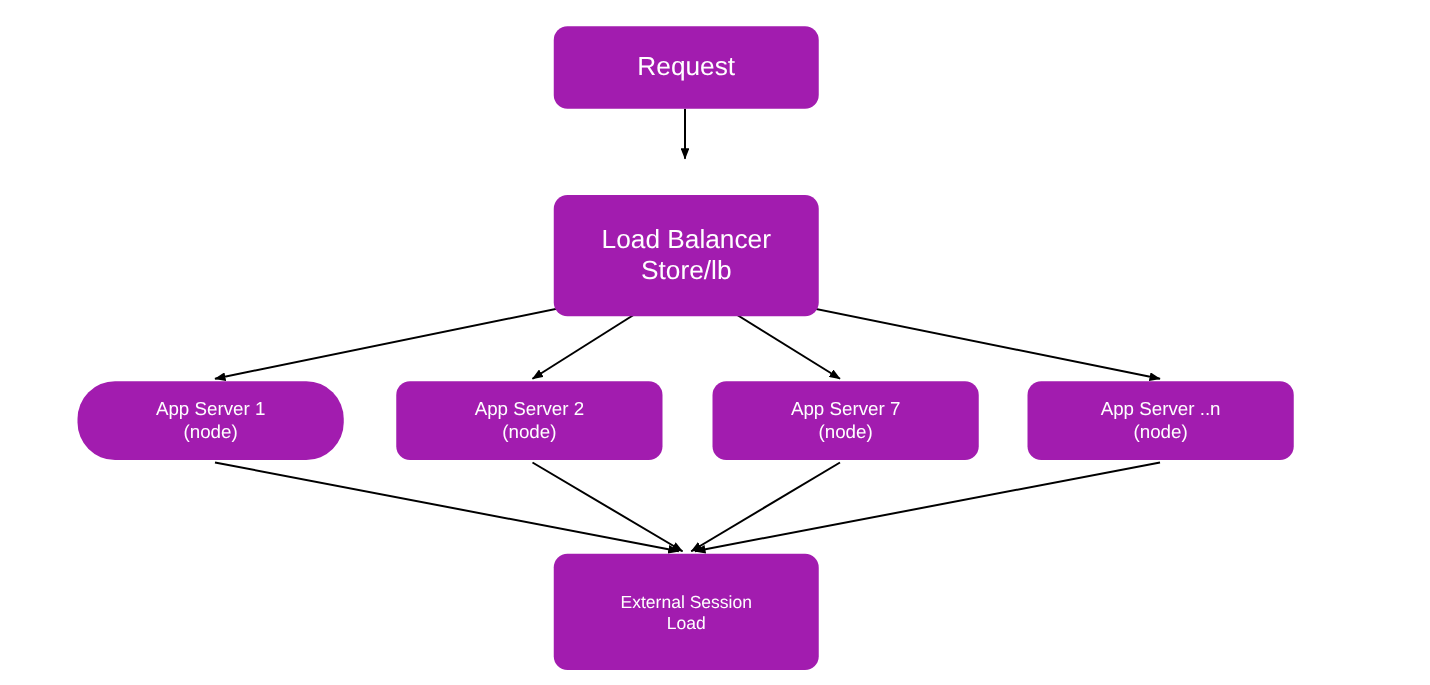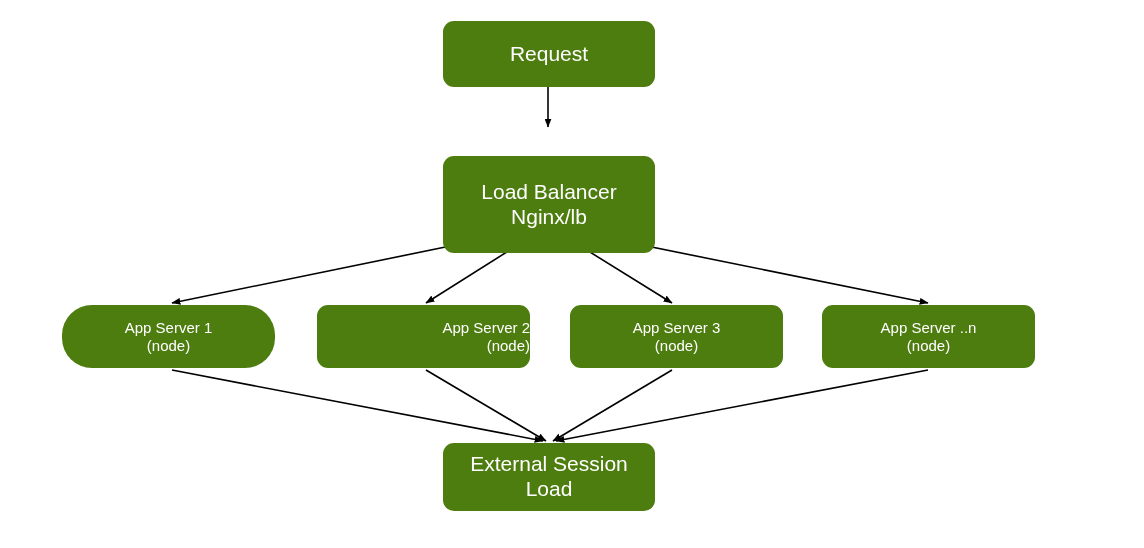--- a/index.html
+++ b/index.html
@@ -20,21 +20,21 @@
   #edge-layer {
     position: absolute;
     left: 0;
     top: 0;
     width: 1144px;
     height: 548px;
     pointer-events: none;
   }
   .node {
     position: absolute;
-    background: #4d7c0f;
+    background: #a21caf;
     border-radius: 11px;
     display: flex;
     flex-direction: column;
     align-items: center;
     justify-content: center;
     color: #ffffff;
     text-align: center;
     line-height: 1.18;
     box-sizing: border-box;
   }
@@ -57,29 +57,29 @@
     font-size: 21px;
     margin-top: 28px;
   }
   .node-app {
     top: 305px;
     width: 213px;
     height: 63px;
     font-size: 15px;
   }
   .node-app-1 { left: 62px; border-radius: 30px; }
-  .node-app-2 { left: 317px; align-items: flex-end; }
+  .node-app-2 { left: 317px; }
   .node-app-3 { left: 570px; }
   .node-app-4 { left: 822px; align-items: center; }
   .node-store {
     left: 443px;
     top: 443px;
     width: 212px;
-    height: 68px;
-    font-size: 21px;
+    height: 93px;
+    font-size: 14px;
     align-items: center;
   }
 </style>
 </head>
 <body>
 
 <div id="diagram-canvas">
 
   <svg id="edge-layer" viewBox="0 0 1144 548" width="1144" height="548" xmlns="http://www.w3.org/2000/svg">
     <defs>
@@ -102,35 +102,35 @@
       <line x1="928" y1="370" x2="556" y2="441"></line>
     </g>
   </svg>
 
   <div class="node node-request">
     <span class="node-line">Request</span>
   </div>
 
   <div class="node node-lb">
     <span class="node-line">Load Balancer</span>
-    <span class="node-line">Nginx/lb</span>
+    <span class="node-line">Store/lb</span>
   </div>
 
   <div class="node node-app node-app-1">
     <span class="node-line">App Server 1</span>
     <span class="node-line">(node)</span>
   </div>
 
   <div class="node node-app node-app-2">
     <span class="node-line">App Server 2</span>
     <span class="node-line">(node)</span>
   </div>
 
   <div class="node node-app node-app-3">
-    <span class="node-line">App Server 3</span>
+    <span class="node-line">App Server 7</span>
     <span class="node-line">(node)</span>
   </div>
 
   <div class="node node-app node-app-4">
     <span class="node-line">App Server ..n</span>
     <span class="node-line">(node)</span>
   </div>
 
   <div class="node node-store">
     <span class="node-line">External Session</span>

